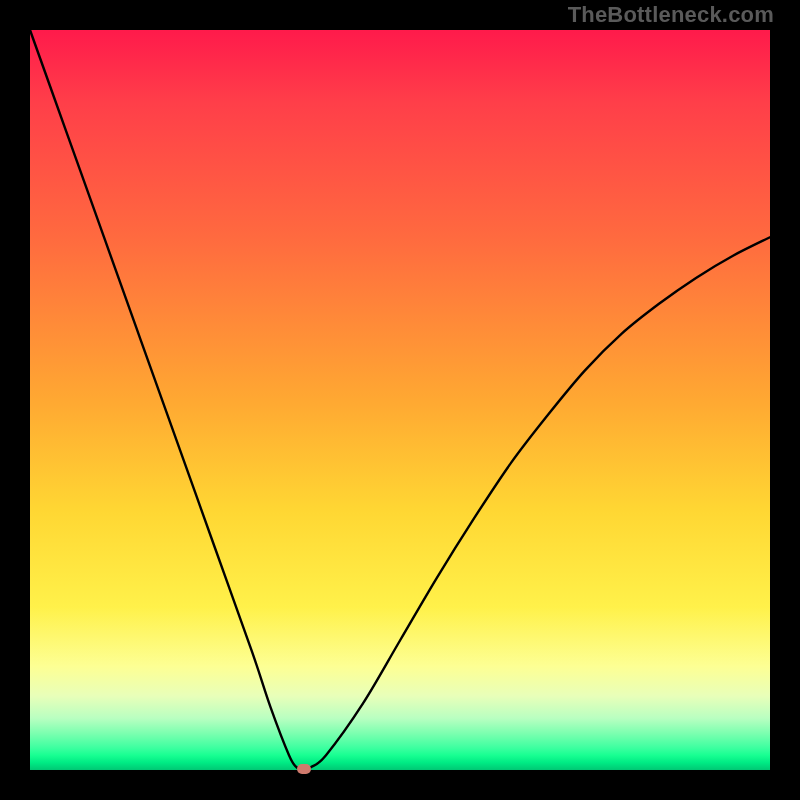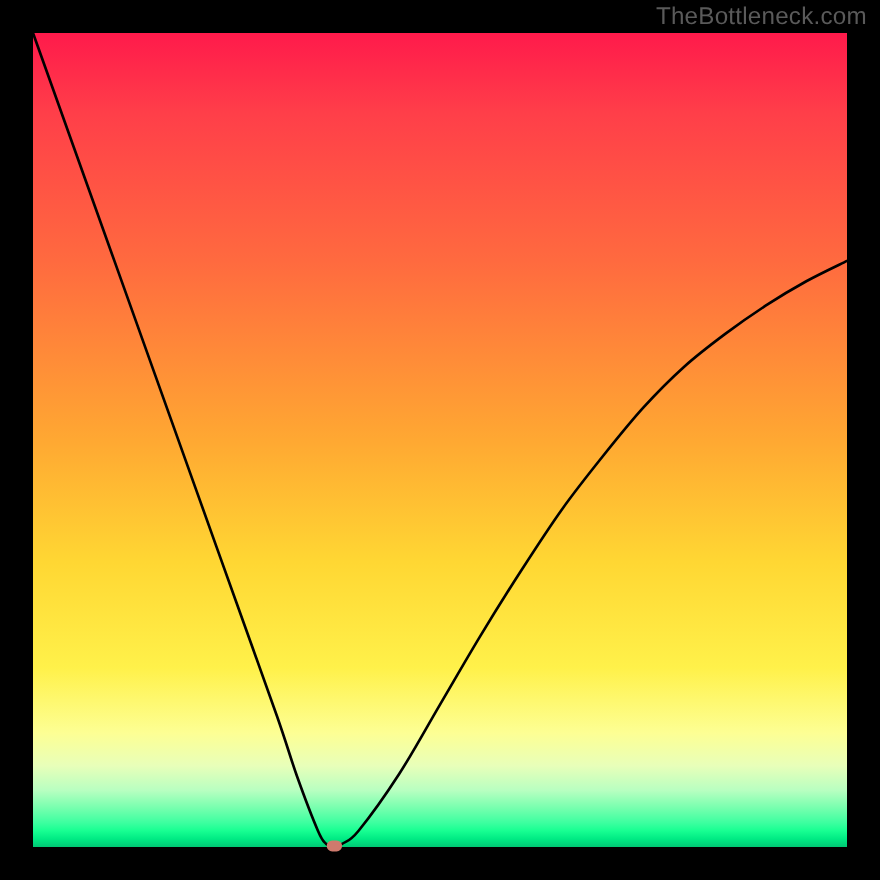--- a/index.html
+++ b/index.html
@@ -13,24 +13,24 @@
   }
   .frame {
     position: relative;
     width: 800px;
     height: 800px;
     background: #000;
   }
   .watermark {
     position: absolute;
     top: 2px;
-    right: 12px;
+    right: 26px;
     color: #5a5a5a;
     font-size: 22px;
-    font-weight: 400;
+    font-weight: 700;
     letter-spacing: 0.2px;
     user-select: none;
   }
   .plot {
     position: absolute;
     left: 30px;
     top: 30px;
     width: 740px;
     height: 740px;
     

